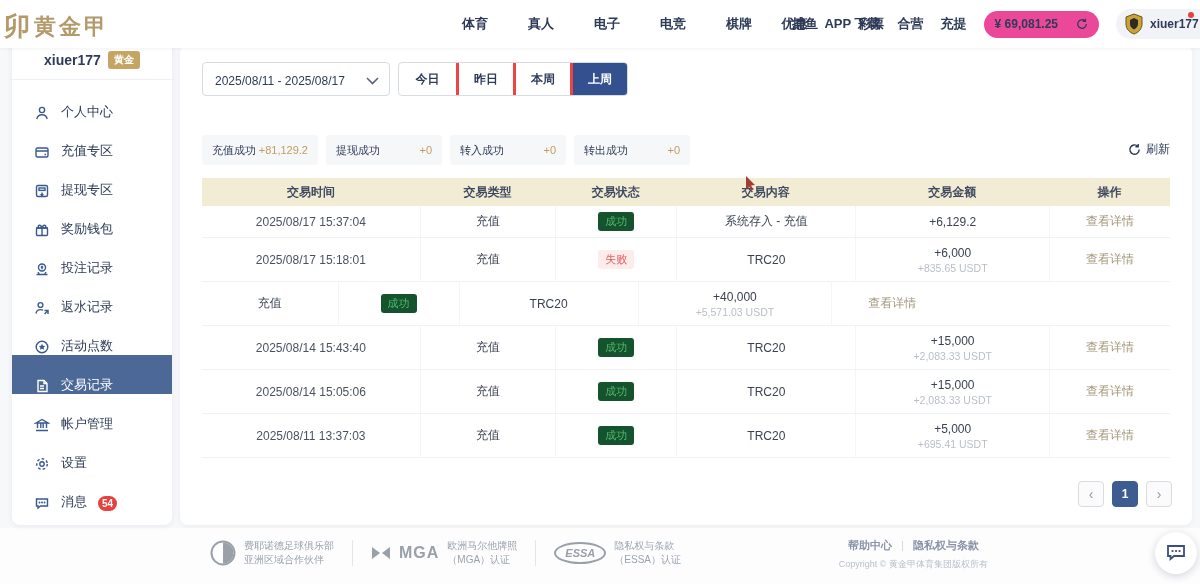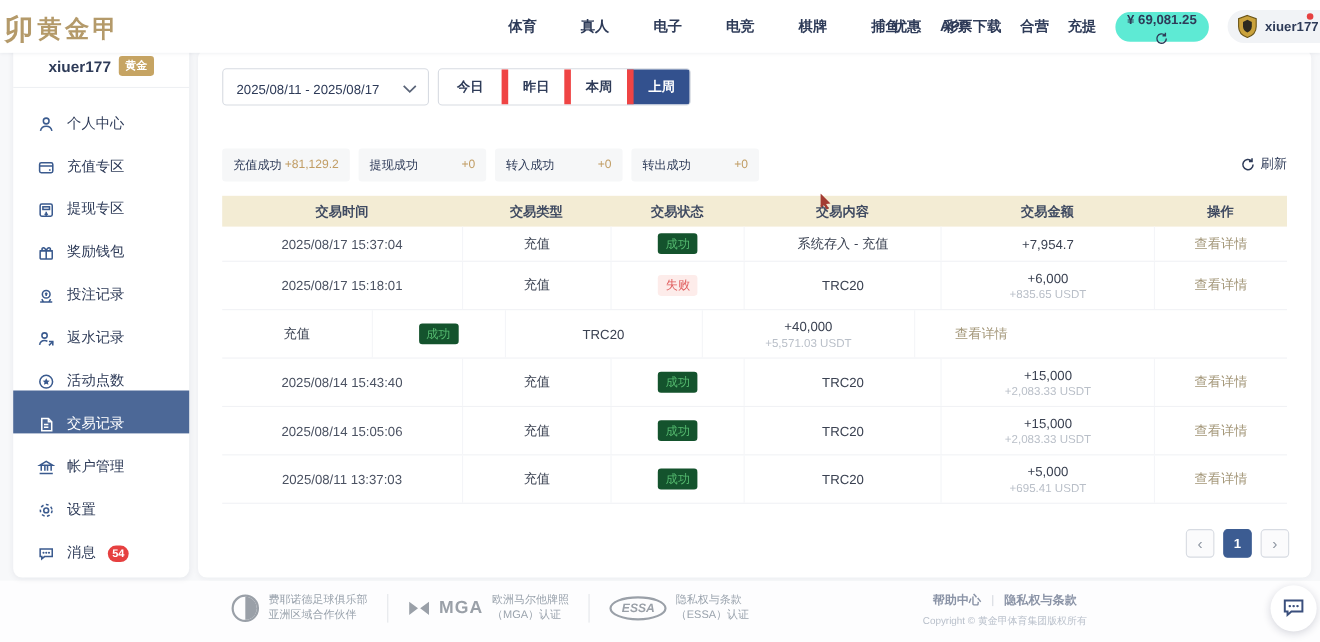--- a/index.html
+++ b/index.html
@@ -7,22 +7,22 @@
     font-family:"Liberation Sans","DejaVu Sans",sans-serif; background:#fdfdfe; }
   .hdr { position:absolute; top:0; left:0; width:1200px; height:48px; background:#fff;
     box-shadow:0 1px 3px rgba(20,30,60,.06); z-index:5; }
   .logo { position:absolute; left:10px; top:9px; display:flex; align-items:center; gap:4px; }
   .logo-mark { font-size:26px; font-weight:bold; color:#b49a6a; margin-left:-6px; }
   .logo-text { font-size:22px; font-weight:bold; color:#b49a6a; letter-spacing:3px; }
   .nav { position:absolute; left:462px; top:0; height:48px; display:flex; align-items:center; gap:40px; }
   .nav-item { font-size:13px; font-weight:bold; color:#2e3b58; cursor:pointer; white-space:nowrap; }
   .hdr-right { position:absolute; right:0; top:0; height:48px; display:flex; align-items:center; gap:17px; padding-right:0; }
   .hdr-link { font-size:13px; font-weight:bold; color:#2e3b58; cursor:pointer; white-space:nowrap; }
-  .balance-pill { display:flex; align-items:center; gap:4px; background:#5eead4; border-radius:15px;
-    height:27px; padding:0 11px; font-size:12px; font-weight:bold; color:#2e3b58;flex-direction:column; }
+  .balance-pill { display:flex; align-items:center; gap:18px; background:#ec4899; border-radius:15px;
+    height:27px; padding:0 11px; font-size:12px; font-weight:bold; color:#2e3b58; }
   .user-pill { position:relative; display:flex; align-items:center; gap:6px; background:#f1f3f6;
     border-radius:15px 0 0 15px; height:30px; padding:0 10px 0 8px; width:84px; }
   .user-name { font-size:12px; font-weight:bold; color:#2e3b58; }
   .user-dot { position:absolute; top:3px; right:6px; width:6px; height:6px; border-radius:50%; background:#e64040; }
   .page { position:absolute; top:48px; left:0; width:1200px; height:480px; background:#f7f8fa; }
   .sidebar { position:absolute; left:12px; top:40px; width:160px; height:485px; background:#fff;
     border-radius:8px; box-shadow:0 1px 6px rgba(20,30,60,.07); z-index:4; }
   .side-user { height:40px; display:flex; align-items:center; justify-content:center; gap:7px;
     border-bottom:1px solid #eef0f3; }
   .side-user-name { font-size:14px; font-weight:bold; color:#2e3b58; }
@@ -39,21 +39,21 @@
     min-width:18px; height:15px; line-height:15px; text-align:center; border-radius:8px; padding:0 4px; }
   .main { position:absolute; left:180px; top:45px; width:1012px; height:480px; background:#fff;
     border-radius:8px; box-shadow:0 1px 6px rgba(20,30,60,.05); }
   .datepicker { position:absolute; left:22px; top:17px; width:188px; height:34px;
     border:1px solid #d7dbe2; border-radius:4px; display:flex; align-items:center;
     justify-content:space-between; padding:4px 10px 0 12px; cursor:pointer; background:#fff; }
   .datepicker .dp-text { font-size:12px; color:#2e3b58; }
   .tabs { position:absolute; left:218px; top:17px; height:34px; display:flex;
     border:1px solid #d7dbe2; border-radius:4px; overflow:hidden; background:#fff; }
   .tab { width:57px; height:32px; line-height:32px; text-align:center; font-size:12px;
-    font-weight:bold; color:#2e3b58; border-left:6px solid #ef4444; cursor:pointer; }
+    font-weight:bold; color:#2e3b58; border-left:3px solid #ef4444; cursor:pointer; }
   .tab:first-child { border-left:none; }
   .tab.active { background:#33518e; color:#fff; }
   .stats { position:absolute; left:22px; top:90px; display:flex; gap:8px; }
   .stat-pill { width:116px; height:30px; background:#f6f7f8; border-radius:3px; display:flex;
     align-items:center; justify-content:space-between; padding:0 10px; }
   .stat-lbl { font-size:11px; color:#2e3b58; }
   .stat-val { font-size:11px; color:#c19d64; }
   .refresh-btn { position:absolute; right:22px; top:96px; display:flex; align-items:center; gap:5px;
     font-size:12px; color:#2e3b58; cursor:pointer; }
   .table { position:absolute; left:22px; top:133px; width:968px; }
@@ -313,21 +313,21 @@
     </div>
 
     <div class="t-row single">
       <span class="cell c1 t-time">2025/08/17 15:37:04</span>
       <span class="cell c2 t-type">充值</span>
       <span class="cell c3">
           <span class="badge success">成功</span>
         </span>
       <span class="cell c4 t-content">系统存入 - 充值</span>
       <span class="cell c5">
-          <span class="t-amt">+7,954.7</span>
+          <span class="t-amt">+6,129.2</span>
         </span>
       <span class="cell c6">
           <span class="t-action">查看详情</span>
         </span>
     </div>
 
     <div class="t-row">
       <span class="cell c1 t-time">2025/08/17 15:18:01</span>
       <span class="cell c2 t-type">充值</span>
       <span class="cell c3">

